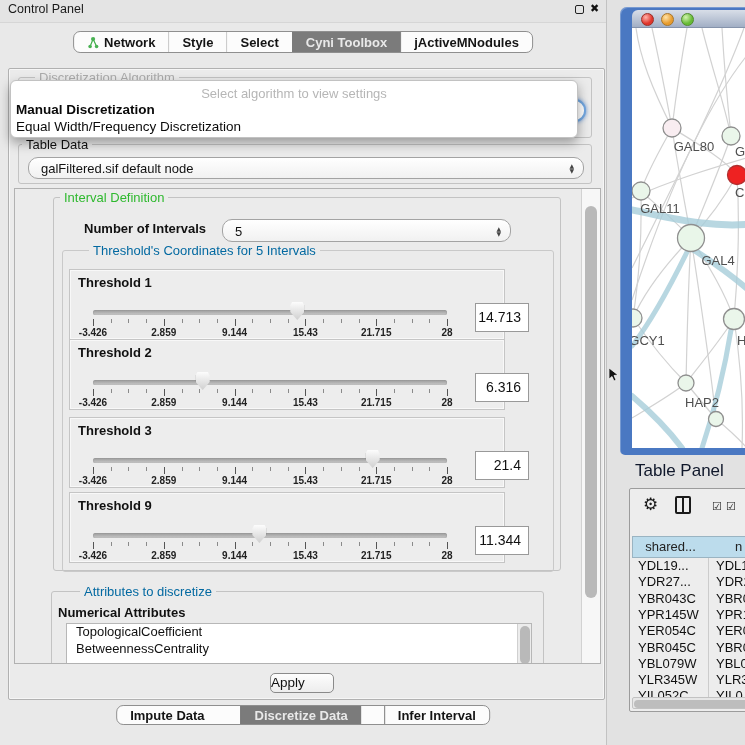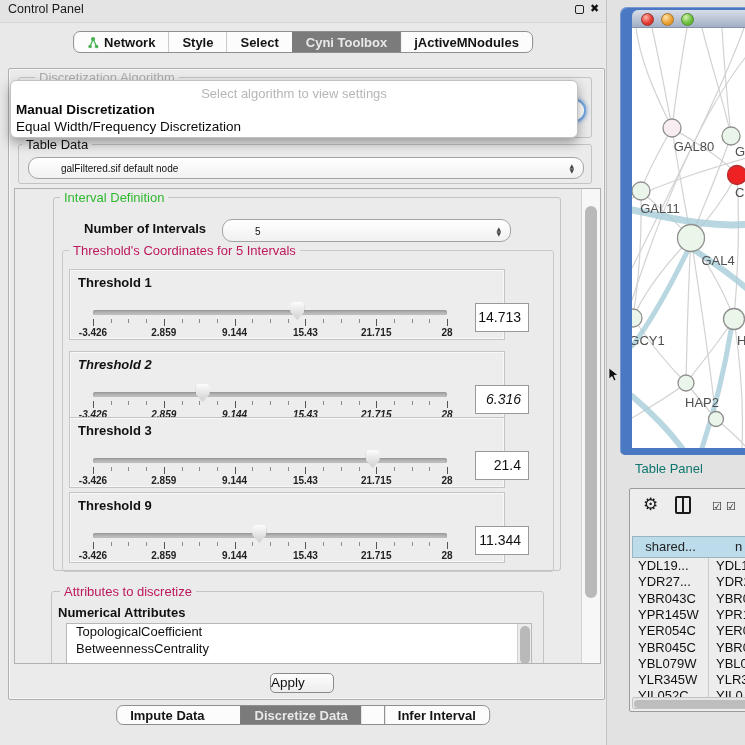--- a/index.html
+++ b/index.html
@@ -21,21 +21,21 @@
   .seg:first-child{border-left:none;}
   .seg.sel{background:#7b7b7b;color:#e9e9e9;border-left-color:#7b7b7b;}
   .seg.sel + .seg{border-left-color:#7b7b7b;}
 
   .outer{position:absolute;left:8px;top:68px;width:597px;height:632px;background:#ebebeb;border:1px solid #b1b1b1;border-radius:2px;box-shadow:inset 0 0 0 1px #f6f6f6;}
 
   .groupbox{position:absolute;border:1px solid #c3c3c3;border-radius:3px;}
   .gtitle{position:absolute;top:-8px;background:#ebebeb;padding:0 4px;font-size:13px;white-space:nowrap;}
 
   .combobox{position:absolute;background:linear-gradient(#ffffff,#f1f1f1);border:1px solid #a3a3a3;border-radius:10px;}
-  .cb-text{position:absolute;left:12px;top:50%;transform:translateY(-50%);font-size:10px;color:#111;white-space:nowrap;margin-left:20px;}
+  .cb-text{position:absolute;left:12px;top:50%;transform:translateY(-50%);font-size:13px;color:#111;white-space:nowrap;}
   .stepper{position:absolute;right:9px;top:50%;transform:translateY(-50%);display:flex;flex-direction:column;align-items:center;font-size:6px;line-height:5px;color:#444;font-family:"DejaVu Sans",sans-serif;}
 
   .combofocus{position:absolute;left:25px;top:99px;width:561px;height:23px;background:#fff;border:2px solid #72a7e0;border-radius:11px;box-shadow:0 0 4px rgba(70,130,210,.85);z-index:5;}
   .popup{position:absolute;left:10px;top:80px;width:568px;height:58px;background:#fff;border:1px solid #c2c2c2;border-radius:6px;box-shadow:0 5px 12px rgba(0,0,0,.35);z-index:30;}
   .pp-prompt{position:absolute;top:5px;left:0;right:0;text-align:center;font-size:13px;color:#b6b6b6;}
   .pp-opt{position:absolute;left:5px;font-size:13.5px;color:#0a0a0a;white-space:nowrap;}
   .pp-opt.b{top:21px;font-weight:bold;}
   .pp-opt.r{top:38px;}
 
   .innerpanel{position:absolute;left:14px;top:188px;width:587px;height:476px;background:#ebebeb;border:1px solid #b1b1b1;overflow:hidden;}
@@ -61,39 +61,39 @@
   
   .macwin{position:absolute;left:620px;top:7px;width:133px;height:448px;background:#4a78c2;border-radius:7px 0 0 5px;box-shadow:inset 1px 1px 0 rgba(255,255,255,.25);}
   .mw-title{position:absolute;left:12px;top:3px;right:0;height:18px;background:linear-gradient(#d8dee8,#a2afc5);border-radius:6px 0 0 0;border-bottom:1px solid #8593ab;}
   .light{position:absolute;top:2.5px;width:13px;height:13px;border-radius:50%;}
   .light.red{left:9px;background:radial-gradient(circle at 35% 30%,#ffb3ab,#e0352b 60%);border:1px solid #9a2f27;}
   .light.yellow{left:29px;background:radial-gradient(circle at 35% 30%,#ffe3a8,#e89c2d 60%);border:1px solid #a8762a;}
   .light.green{left:49px;background:radial-gradient(circle at 35% 30%,#d2f3b0,#67bb36 60%);border:1px solid #4f8a2c;}
   .mw-canvas{position:absolute;left:12px;top:21px;width:121px;height:420px;background:#fff;overflow:hidden;}
 
   
-  .tp-title{position:absolute;left:635px;top:461px;font-size:13px;color:#0f766e;}
+  .tp-title{position:absolute;left:635px;top:461px;font-size:17px;color:#0f172a;}
   .tpanel{position:absolute;left:629px;top:488px;width:124px;height:224px;background:#ededed;border:1px solid #9c9c9c;border-radius:2px;overflow:hidden;}
   .gear{position:absolute;left:13px;top:5px;font-size:17px;color:#1a1a1a;font-family:"DejaVu Sans",sans-serif;}
   .colicon{position:absolute;left:45px;top:7px;width:16px;height:18px;border:2px solid #1a1a1a;border-radius:2px;}
   .colicon:after{content:"";position:absolute;left:5px;top:0;bottom:0;width:2px;background:#1a1a1a;}
   .checks{position:absolute;top:11px;font-size:11px;color:#1a1a1a;font-family:"DejaVu Sans",sans-serif;letter-spacing:1px;}
   .hcell{position:absolute;top:47px;height:22px;border:1px solid #9ab4c2;font-size:13px;color:#222;line-height:20px;}
   .hcell.c1{left:2px;width:77px;text-align:center;}
   .hcell.c2{left:78px;width:64px;padding-left:27px;border-left:none;}
   .colsep{position:absolute;left:78px;top:69px;height:139px;width:1px;background:#cccccc;}
   .trow{position:absolute;left:2px;width:122px;height:16.3px;font-size:13px;color:#101010;}
   .trow .c1{position:absolute;left:6px;top:0;white-space:nowrap;}
   .trow .c2{position:absolute;left:84px;top:0;white-space:nowrap;}
   .hscroll{position:absolute;left:2px;top:208px;width:121px;height:12px;background:#e6e6e6;border:1px solid #c2c2c2;border-radius:2px;}
   .hthumb{position:absolute;left:1px;top:1.5px;width:126px;height:8px;background:#bdbdbd;border-radius:4px;}
 
   .cursor{position:absolute;left:609px;top:368px;z-index:60;}
   .txt-green{color:#2fb92f;}
-  .txt-blue{color:#be185d;}
+  .txt-blue{color:#0369a1;margin-left:20px;}
   .txt-dim{color:#ababab;}
   .txt-black{color:#111;}
   .boldlab{position:absolute;font-size:13px;font-weight:bold;color:#111;white-space:nowrap;}
 </style>
 </head>
 <body>
 
 <div class="screen">
 
   <div class="cp">
@@ -192,21 +192,21 @@
               <div class="tick" style="left: 359.3px;"></div>
               <div class="tick major" style="left: 377px;"></div>
               <div class="ticklab" style="left: -2px;">-3.426</div>
               <div class="ticklab" style="left: 68.8px;">2.859</div>
               <div class="ticklab" style="left: 139.6px;">9.144</div>
               <div class="ticklab" style="left: 210.4px;">15.43</div>
               <div class="ticklab" style="left: 281.2px;">21.715</div>
               <div class="ticklab" style="left: 352px;">28</div>
               <div class="valbox">14.713</div>
             </div>
-            <div class="thrbox" style="top: 100px; font-style: italic;">
+            <div class="thrbox" style="top: 88px;">
               <div class="thrlab">Threshold 2</div>
               <div class="track"></div>
               <div class="thumb" style="left: 125.7px;"></div>
               <div class="tick major" style="left: 23px;"></div>
               <div class="tick" style="left: 40.7px;"></div>
               <div class="tick" style="left: 58.4px;"></div>
               <div class="tick" style="left: 76.1px;"></div>
               <div class="tick major" style="left: 93.8px;"></div>
               <div class="tick" style="left: 111.5px;"></div>
               <div class="tick" style="left: 129.2px;"></div>

